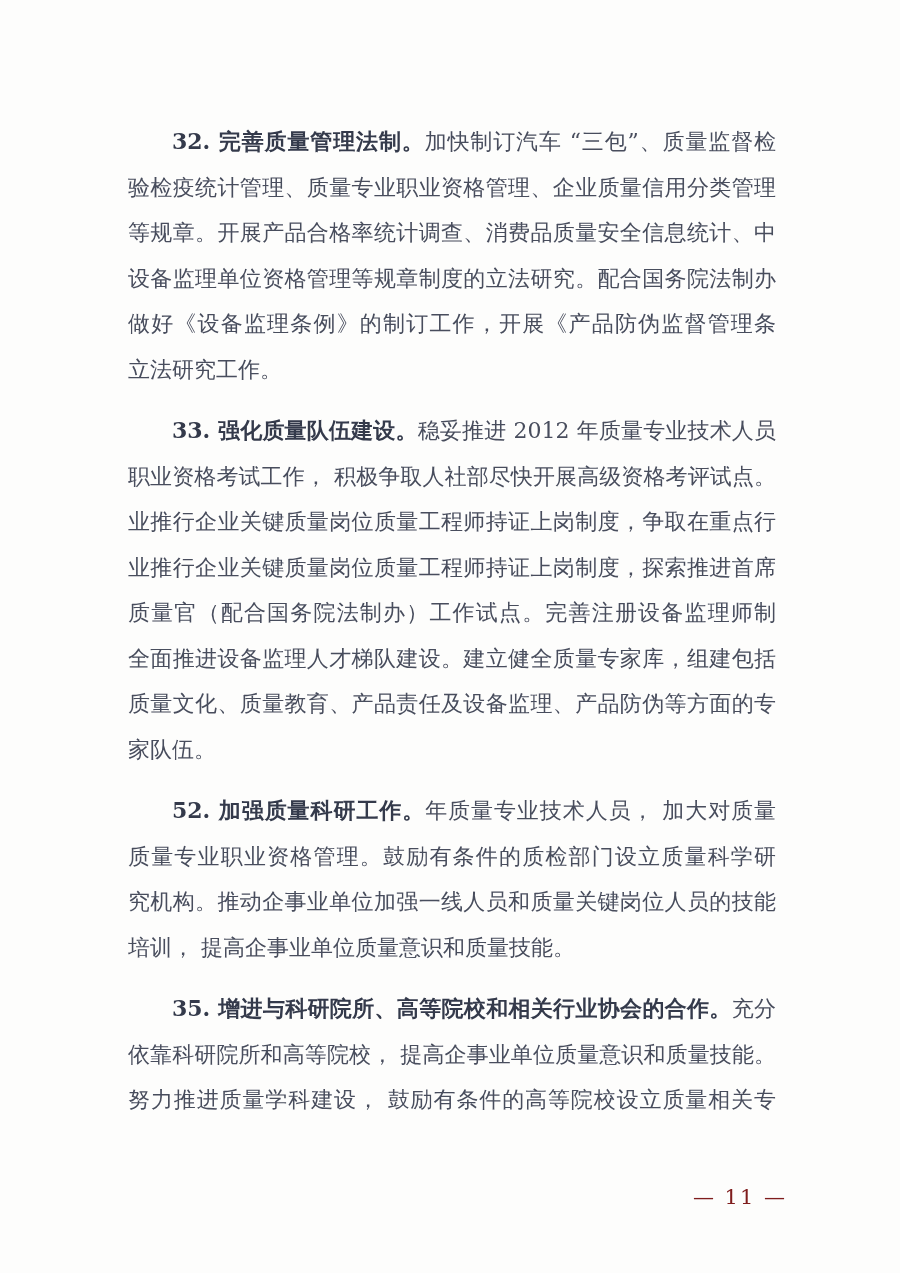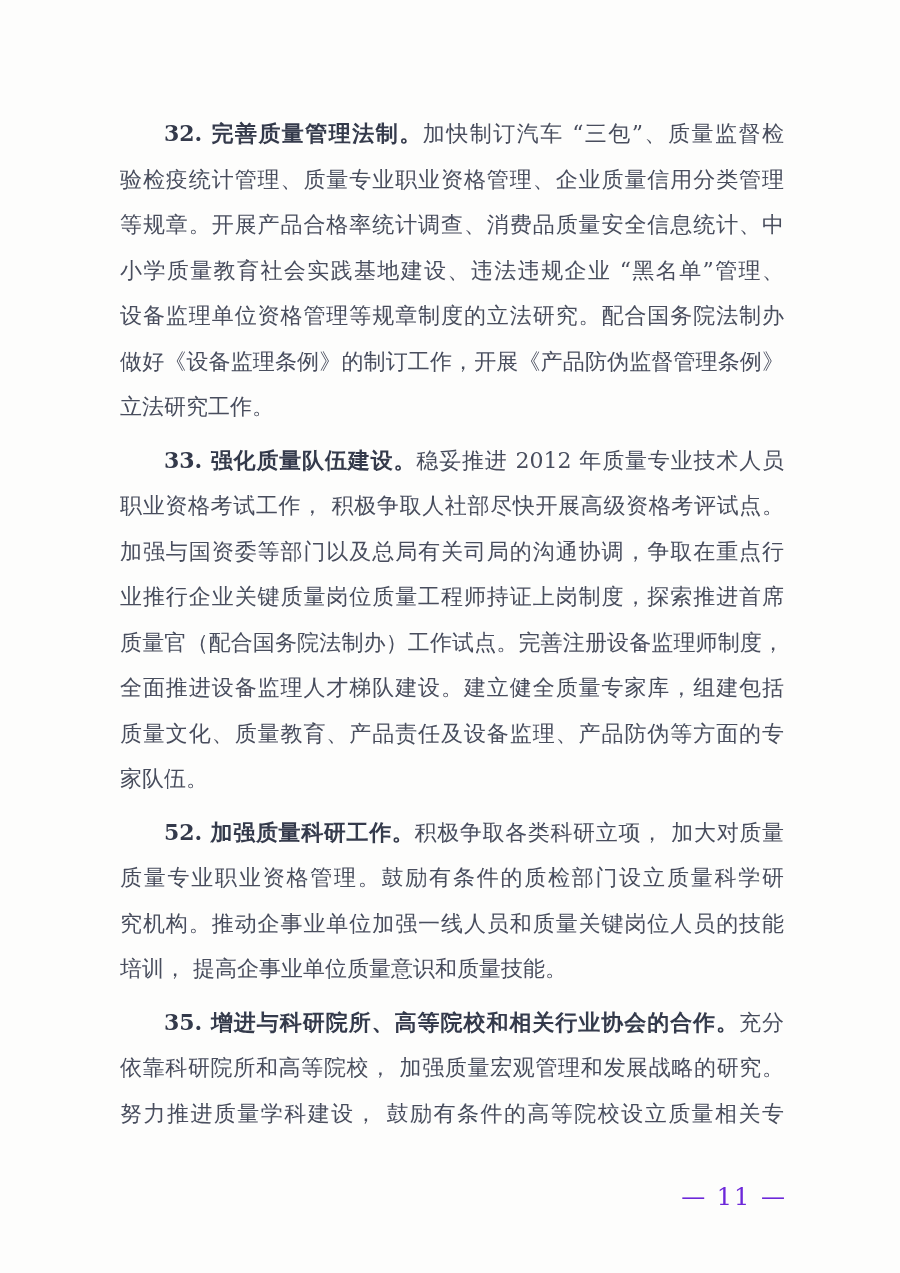--- a/index.html
+++ b/index.html
@@ -16,21 +16,21 @@
     inset: 0;
     background: #fdfdfc;
   }
   .content {
     position: absolute;
     left: 112px;
     top: 103px;
     width: 680px;
     color: #484d5d;
   }
-  .para { margin: 8px; padding: 0; }
+  .para { margin: 16px; padding: 0; }
   .line {
     margin: 0;
     font-size: 22px;
     line-height: 45.5px;
     height: 45.5px;
     overflow: hidden;
     text-align: justify;
     text-align-last: justify;
     -moz-text-align-last: justify;
     color: #484d5d;
@@ -42,64 +42,63 @@
     -moz-text-align-last: left;
   }
   .lead {
     font-weight: bold;
     color: #343a4b;
   }
   .page-number {
     position: absolute;
     top: 1185px;
     right: 113px;
-    font-size: 24px;
+    font-size: 21px;
     line-height: 24px;
     letter-spacing: 2px;
-    color: #6d28d9;
+    color: #7f1d1d;
     font-family: "DejaVu Serif", serif;
     white-space: nowrap;
   }
 </style>
 </head>
 <body>
 
 <div class="page">
   <div class="content">
 
     <section class="para">
       <p class="line first"><b class="lead">32. 完善质量管理法制。</b><span>加快制订汽车 “三包”、质量监督检</span></p>
       <p class="line">验检疫统计管理、质量专业职业资格管理、企业质量信用分类管理</p>
       <p class="line">等规章。开展产品合格率统计调查、消费品质量安全信息统计、中</p>
-      <p class="line">小学质量教育社会实践基地建设、违法违规企业 “黑名单”管理、</p>
       <p class="line">设备监理单位资格管理等规章制度的立法研究。配合国务院法制办</p>
       <p class="line">做好《设备监理条例》的制订工作，开展《产品防伪监督管理条例》</p>
       <p class="line short">立法研究工作。</p>
     </section>
 
     <section class="para">
       <p class="line first"><b class="lead">33. 强化质量队伍建设。</b><span>稳妥推进 2012 年质量专业技术人员</span></p>
       <p class="line">职业资格考试工作， 积极争取人社部尽快开展高级资格考评试点。</p>
-      <p class="line">加强与国资委等部门以及总局有关司局的沟通协调，争取在重点行</p>
+      <p class="line">业推行企业关键质量岗位质量工程师持证上岗制度，争取在重点行</p>
       <p class="line">业推行企业关键质量岗位质量工程师持证上岗制度，探索推进首席</p>
       <p class="line">质量官（配合国务院法制办）工作试点。完善注册设备监理师制度，</p>
       <p class="line">全面推进设备监理人才梯队建设。建立健全质量专家库，组建包括</p>
       <p class="line">质量文化、质量教育、产品责任及设备监理、产品防伪等方面的专</p>
       <p class="line short">家队伍。</p>
     </section>
 
     <section class="para">
-      <p class="line first"><b class="lead">52. 加强质量科研工作。</b><span>积极争取各类科研立项， 加大对质量</span></p>
+      <p class="line first"><b class="lead">52. 加强质量科研工作。</b><span>年质量专业技术人员， 加大对质量</span></p>
       <p class="line">质量专业职业资格管理。鼓励有条件的质检部门设立质量科学研</p>
       <p class="line">究机构。推动企事业单位加强一线人员和质量关键岗位人员的技能</p>
       <p class="line short">培训， 提高企事业单位质量意识和质量技能。</p>
     </section>
 
     <section class="para">
       <p class="line first"><b class="lead">35. 增进与科研院所、高等院校和相关行业协会的合作。</b><span>充分</span></p>
-      <p class="line">依靠科研院所和高等院校， 加强质量宏观管理和发展战略的研究。</p>
+      <p class="line">依靠科研院所和高等院校， 提高企事业单位质量意识和质量技能。</p>
       <p class="line">努力推进质量学科建设， 鼓励有条件的高等院校设立质量相关专</p>
     </section>
 
   </div>
 
   <div class="page-number">— 11 —</div>
 </div>
 
 </body></html>

